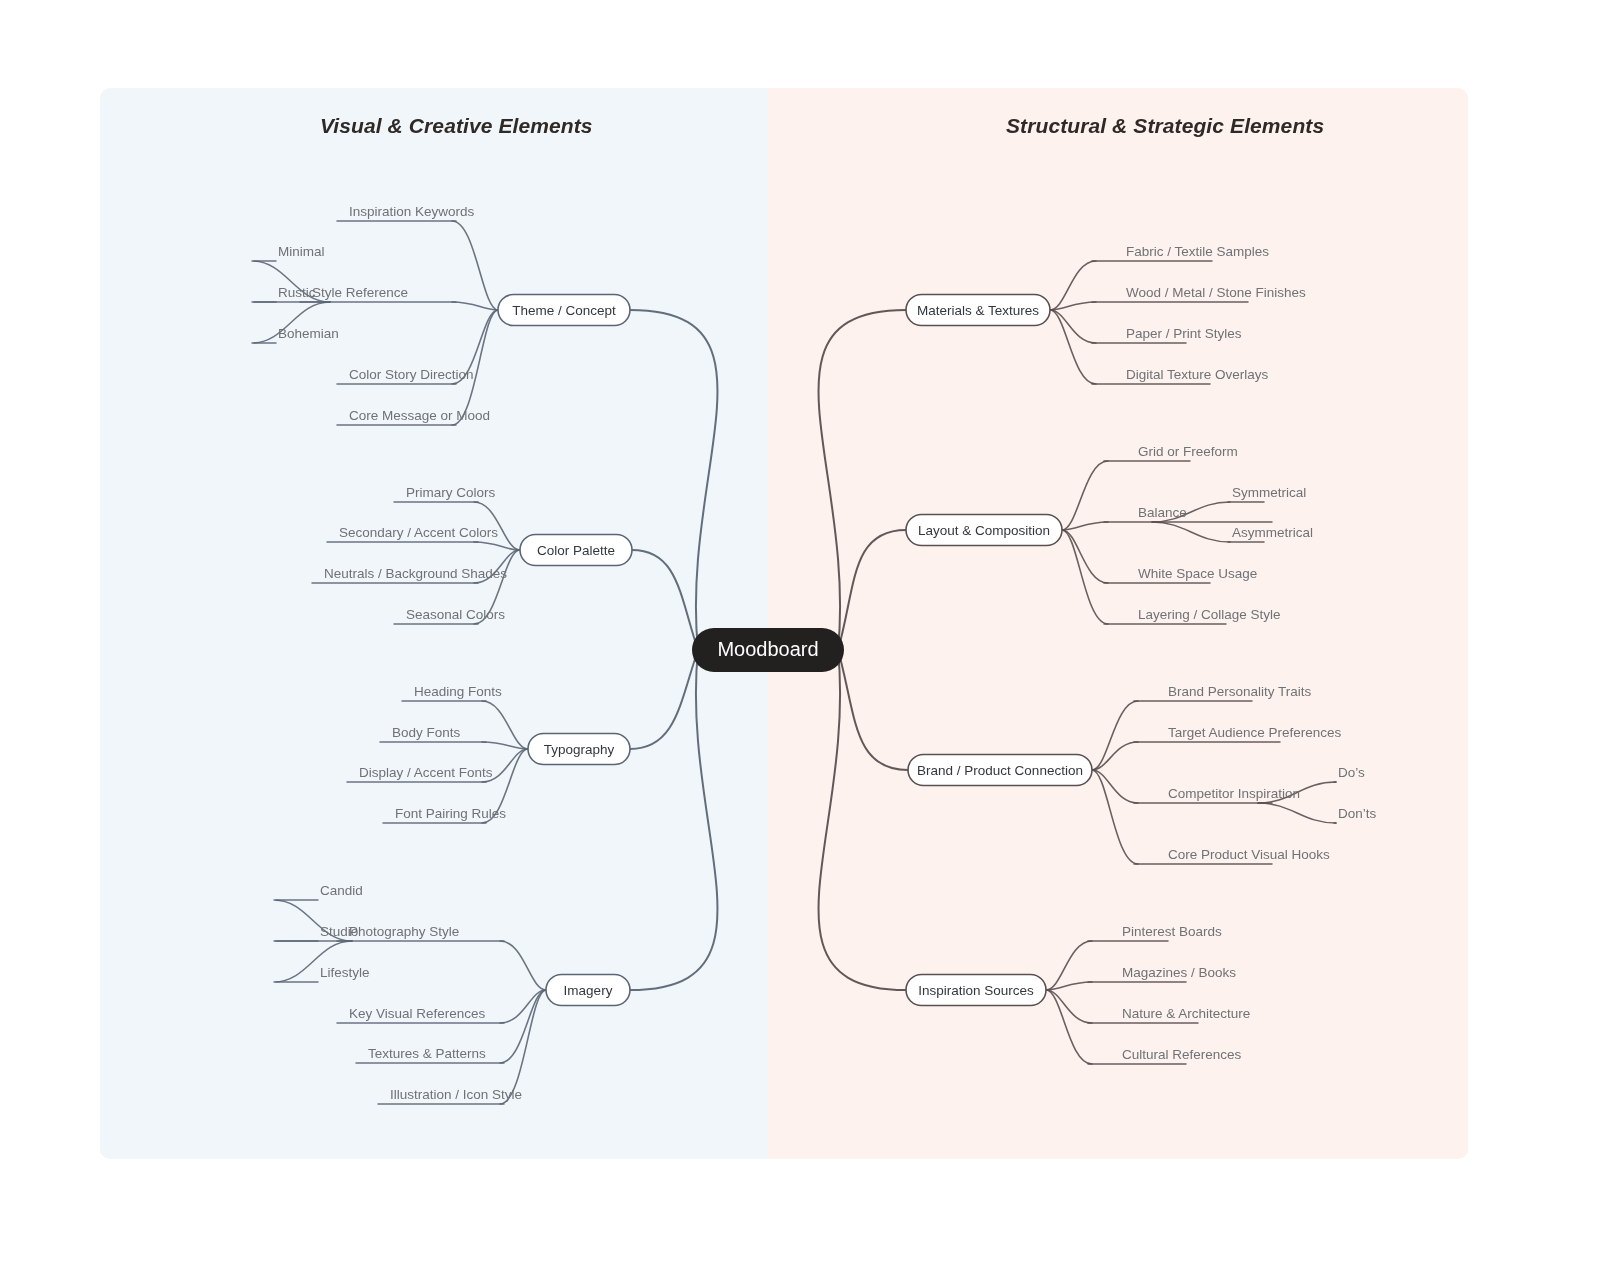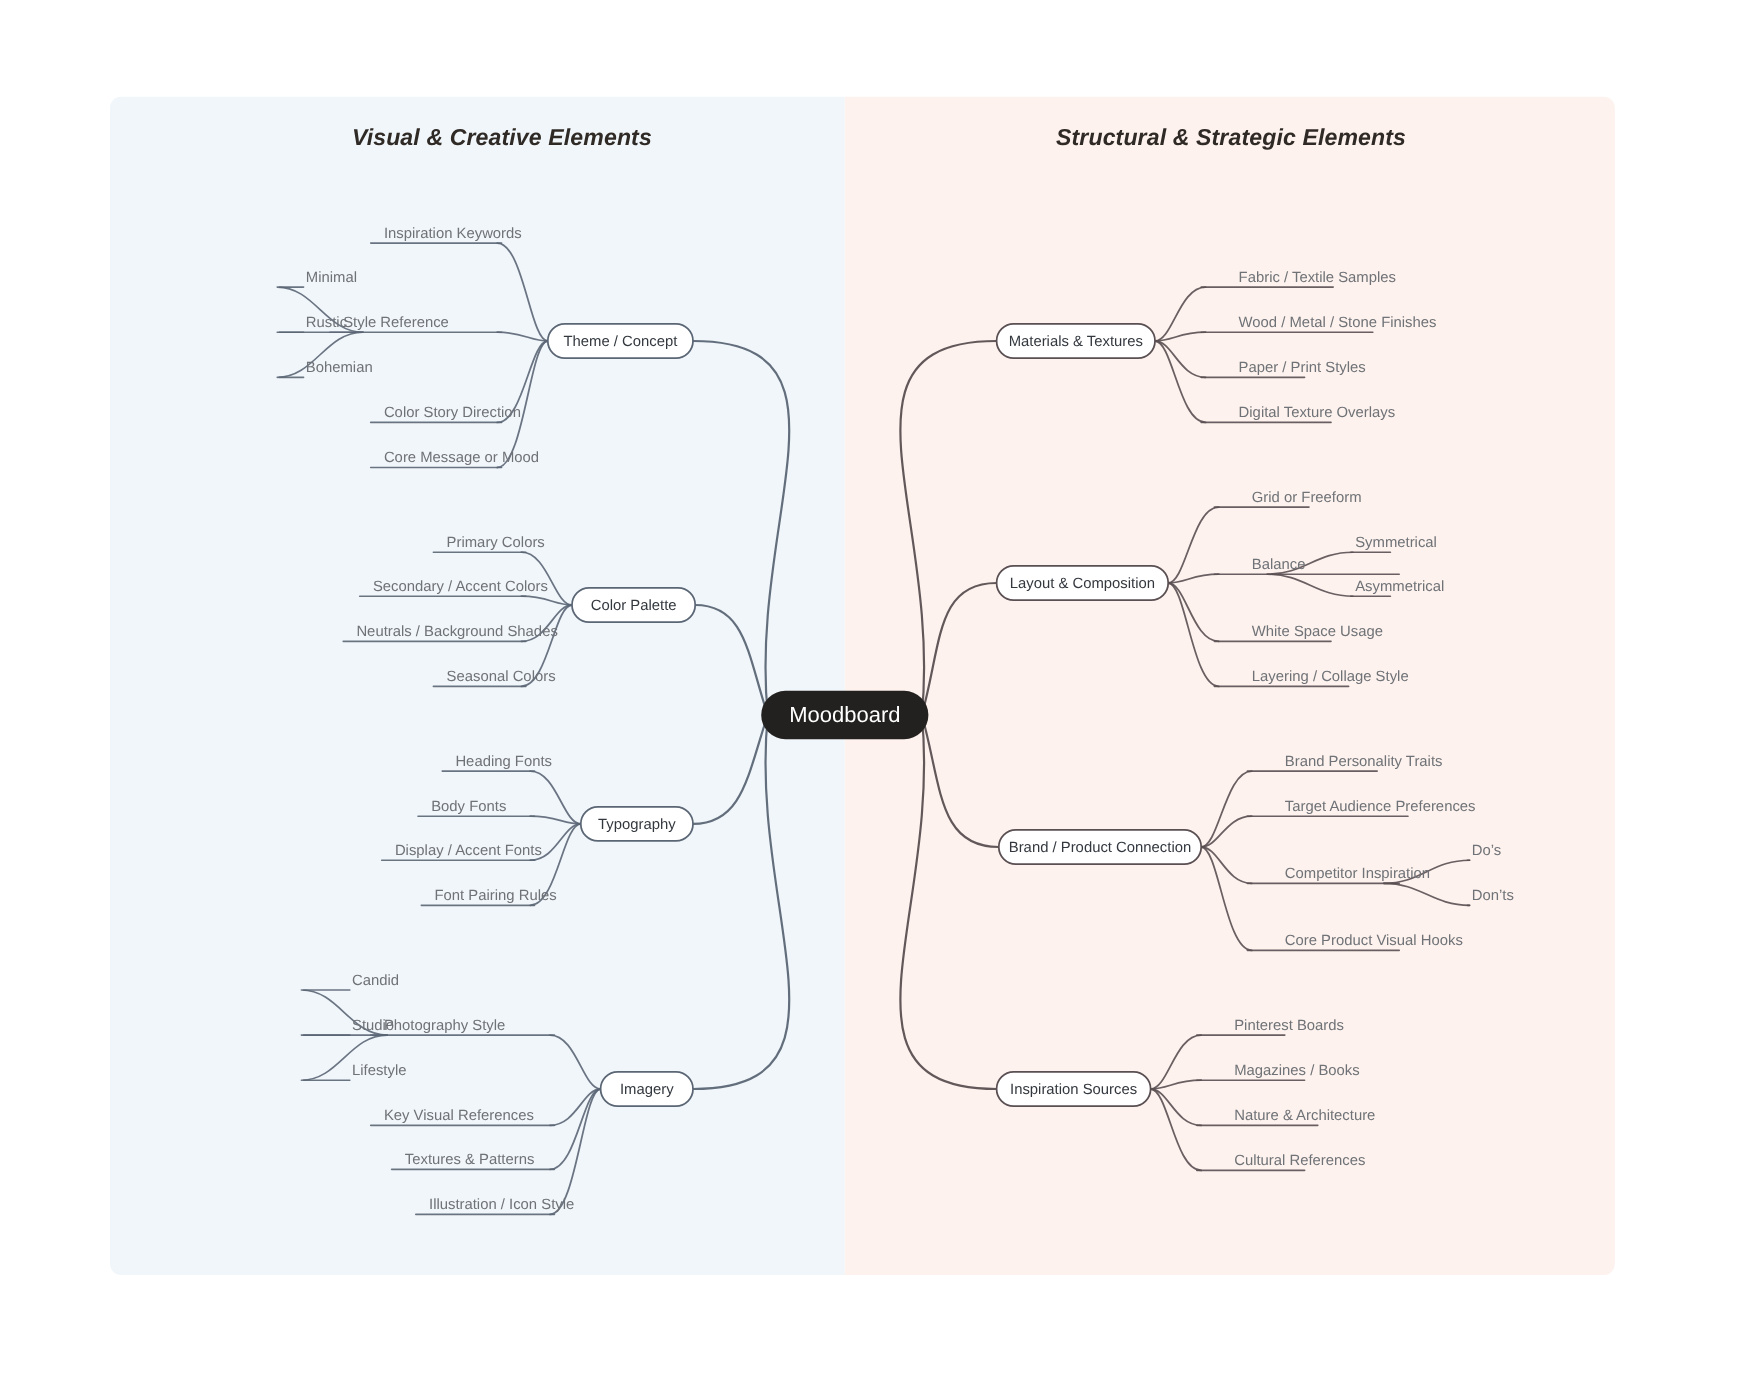--- a/index.html
+++ b/index.html
@@ -27,21 +27,21 @@
     position: absolute;
     top: 114px;
     font-size: 21px;
     font-style: italic;
     font-weight: bold;
     color: #2f2a26;
     letter-spacing: .1px;
     white-space: nowrap;
   }
   #heading-left  { left: 320px; }
-  #heading-right { left: 960px; }
+  #heading-right { left: 1006px; }
 
   svg#map { position: absolute; left: 0; top: 0; width: 1600px; height: 1270px; }
 
   .node-pill-rect { fill: #ffffff; stroke: #4a4f5c; stroke-width: 1.6; }
   .node-pill-rect.warm { stroke: #5a4f52; }
   .node-pill-rect.cool { stroke: #5b6675; }
   .node-label {
     font-family: "Liberation Sans", sans-serif;
     font-size: 13.5px; fill: #33383f;
     text-anchor: middle; dominant-baseline: middle;

